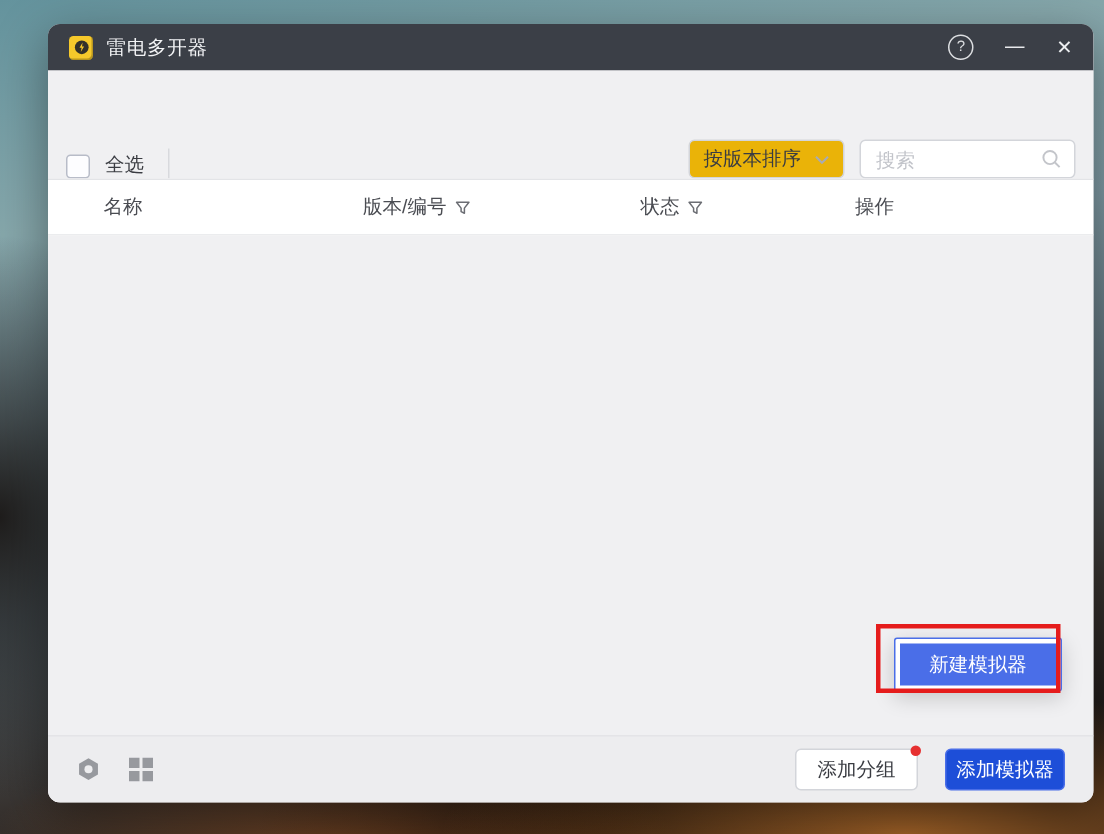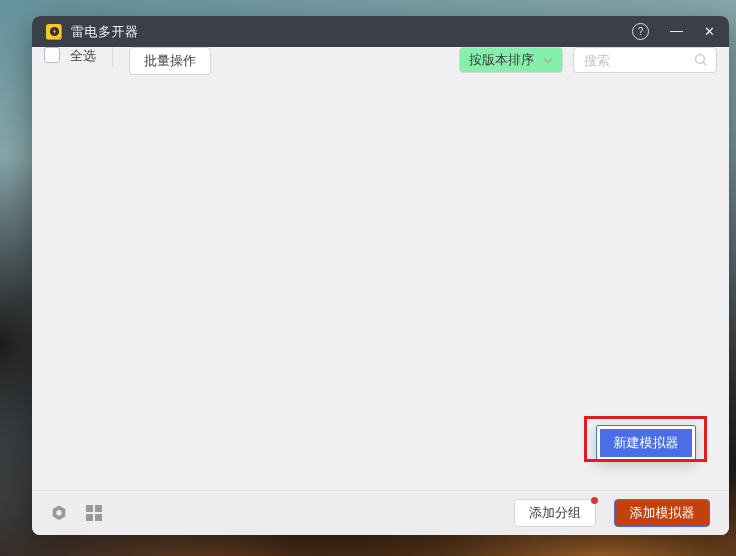--- a/index.html
+++ b/index.html
@@ -23,27 +23,27 @@
   .titlebar{flex:none;height:31px;background:#3b3f47;display:flex;align-items:center;padding:0 14px;gap:9px;}
   .app-icon{width:16px;height:16px;border-radius:3px;background:#f6c92b;display:flex;align-items:center;justify-content:center;flex:none;box-shadow:inset -1px -1px 0 rgba(0,0,0,.25);}
   .win-title{color:#f2f3f5;font-size:13px;letter-spacing:.5px;}
   .tb-spacer{flex:1;}
   .tb-controls{display:flex;align-items:center;gap:21px;}
   .help-icon{width:15px;height:15px;border:1.3px solid #dcdee1;border-radius:50%;color:#dcdee1;font-size:10px;line-height:1;display:flex;align-items:center;justify-content:center;cursor:pointer;}
   .min-icon{width:13px;height:15px;display:flex;align-items:center;cursor:pointer;}
   .min-icon i{display:block;width:13px;border-top:1.6px solid #e8e9ec;}
   .close-icon{color:#eceef0;font-size:13px;line-height:1;cursor:pointer;}
   
-  .toolbar{flex:none;height:72px;display:flex;align-items:flex-start;padding:0 12px;gap:10px;background:#f0f0f2;}
+  .toolbar{flex:none;height:72px;display:flex;align-items:flex-end;padding:0 12px;gap:10px;background:#f0f0f2;}
   .checkbox{width:16px;height:16px;background:#fdfdff;border:1px solid #b8bcc8;border-radius:3px;box-sizing:border-box;flex:none;cursor:pointer;}
   .lbl{font-size:13px;color:#3a3c42;}
   .v-div{width:1px;height:20px;background:#d8d9dd;margin:0 6px;}
   .btn{background:#fff;border:1px solid #d3d5da;border-radius:4px;font-size:13px;color:#3a3c42;height:28px;padding:0 14px;display:inline-flex;align-items:center;justify-content:center;cursor:pointer;box-sizing:border-box;}
   .spacer{flex:1;}
-  .dropdown{width:104px;height:26px;background:#86efac;border:1px solid #d3d5da;border-radius:4px;display:flex;align-items:center;justify-content:space-between;padding:0 9px;font-size:13px;color:#3a3c42;box-sizing:border-box;cursor:pointer;}
+  .dropdown{width:104px;height:26px;background:#eab308;border:1px solid #d3d5da;border-radius:4px;display:flex;align-items:center;justify-content:space-between;padding:0 9px;font-size:13px;color:#3a3c42;box-sizing:border-box;cursor:pointer;}
   .searchbox{width:144px;height:26px;background:#fff;border:1px solid #d3d5da;border-radius:4px;display:flex;align-items:center;padding:0 8px;gap:6px;box-sizing:border-box;}
   .searchbox input{flex:1;min-width:0;border:none;outline:none;background:transparent;font-size:13px;color:#404040;font-family:"Liberation Sans",sans-serif;}
   .searchbox input::placeholder{color:#c2c4ca;}
   
   .thead{flex:none;height:38px;background:#fff;border-top:1px solid #e3e4e7;border-bottom:1px solid #ebecee;position:relative;font-size:13px;color:#4a4c52;box-sizing:border-box;}
   .cell{position:absolute;top:50%;transform:translateY(-50%);display:flex;align-items:center;gap:5px;white-space:nowrap;}
   .c-name{left:37px;}  .c-version{left:210px;}  .c-status{left:395px;}  .c-action{left:538px;}
   .trow{flex:none;height:43px;background:#fff;border-bottom:1px solid #eeeef1;position:relative;font-size:13px;}
   .trow .checkbox{position:absolute;left:12px;top:50%;transform:translateY(-50%);}
   .row-name{font-weight:bold;color:#26282e;}
@@ -52,23 +52,23 @@
   .close-btn{position:absolute;left:538px;top:7px;width:58px;height:28px;padding:0;}
   .row-div{position:absolute;left:612px;top:12px;width:1px;height:19px;background:#dcdde0;}
   .row-gear{position:absolute;left:626px;top:50%;transform:translateY(-50%);display:flex;cursor:pointer;}
   .row-more{position:absolute;left:655px;top:50%;transform:translateY(-58%);color:#7d7f85;font-size:16px;letter-spacing:1px;cursor:pointer;}
   .empty{flex:1;background:#f0f0f2;}
   
   .footer{flex:none;height:45px;background:#ededef;border-top:1px solid #e4e4e7;display:flex;align-items:center;padding:0 19px 0 18px;gap:18px;box-sizing:border-box;}
   .foot-icon{display:flex;cursor:pointer;}
   .add-group{position:relative;margin-left:28px;}
   .notif-dot{position:absolute;right:-3px;top:-3px;width:7px;height:7px;border-radius:50%;background:#e63030;}
-  .add-emulator{width:96px;height:28px;background:#c2410c;border:1px solid #4a6ee8;border-radius:4px;color:#fff;font-size:13px;display:inline-flex;align-items:center;justify-content:center;cursor:pointer;box-sizing:border-box;}
+  .add-emulator{width:80px;height:28px;background:#1d4ed8;border:1px solid #4a6ee8;border-radius:4px;color:#fff;font-size:13px;display:inline-flex;align-items:center;justify-content:center;cursor:pointer;box-sizing:border-box;}
   
-  .popup{position:absolute;left:596px;top:425px;width:100px;background:#fff;border:1px solid #4a6ee8;border-radius:2px;box-shadow:0 4px 14px rgba(0,0,0,.18);padding:3px;box-sizing:border-box;display:flex;flex-direction:column;gap:2px;z-index:5;}
+  .popup{position:absolute;left:596px;top:425px;width:112px;background:#fff;border:1px solid #4a6ee8;border-radius:2px;box-shadow:0 4px 14px rgba(0,0,0,.18);padding:3px;box-sizing:border-box;display:flex;flex-direction:column;gap:2px;z-index:5;}
   .popup-item{height:28px;display:flex;align-items:center;justify-content:center;font-size:13px;color:#26282e;cursor:pointer;}
   .popup-item.active{background:#4a6ee8;color:#fff;}
   
   .annotation{position:absolute;left:584px;top:416px;width:117px;height:40px;border:3px solid #e51c1c;z-index:6;pointer-events:none;}
 </style>
 </head>
 <body>
 
 <div class="stage">
   <div class="window">
@@ -88,41 +88,60 @@
             <i></i>
           </span>
         <span class="close-icon">✕</span>
       </span>
     </div>
 
     <div class="toolbar">
       <span class="checkbox"></span>
       <span class="lbl">全选</span>
       <span class="v-div"></span>
-      <button class="btn">批量操作</button>
       <span class="spacer"></span>
       <div class="dropdown">
         <span>按版本排序</span>
         <span style="display:flex;">
           <svg width="10" height="7" viewBox="0 0 10 7">
               <polyline points="1,1.5 5,5.5 9,1.5" fill="none" stroke="#a9abb1" stroke-width="1.4"></polyline>
             </svg>
         </span>
       </div>
       <div class="searchbox">
         <input type="text" placeholder="搜索" style="">
         <span style="display:flex;">
           <svg width="14" height="14" viewBox="0 0 14 14">
               <circle cx="6" cy="6" r="4.4" fill="none" stroke="#c3c5ca" stroke-width="1.3"></circle>
               <line x1="9.3" y1="9.3" x2="12.4" y2="12.4" stroke="#c3c5ca" stroke-width="1.3"></line>
             </svg>
         </span>
       </div>
     </div>
 
+    <div class="thead">
+      <span class="cell c-name">名称</span>
+      <span class="cell c-version">
+        <span>版本/编号</span>
+        <span style="display:flex;">
+          <svg width="11" height="11" viewBox="0 0 12 12">
+              <path d="M1.5 2h9L7.2 6.3V10L4.8 8.8V6.3z" fill="none" stroke="#6b6d73" stroke-width="1.1" stroke-linejoin="round"></path>
+            </svg>
+        </span>
+      </span>
+      <span class="cell c-status">
+        <span>状态</span>
+        <span style="display:flex;">
+          <svg width="11" height="11" viewBox="0 0 12 12">
+              <path d="M1.5 2h9L7.2 6.3V10L4.8 8.8V6.3z" fill="none" stroke="#6b6d73" stroke-width="1.1" stroke-linejoin="round"></path>
+            </svg>
+        </span>
+      </span>
+      <span class="cell c-action">操作</span>
+    </div>
 
 
     <div class="empty"></div>
 
     <div class="footer">
       <span class="foot-icon">
         <svg width="18" height="18" viewBox="0 0 18 18">
             <path d="M9 1.5l6.3 3.6v7.3L9 16 2.7 12.4V5.1z" fill="#97999e"></path>
             <circle cx="9" cy="8.8" r="2.7" fill="#ededef"></circle>
           </svg>

